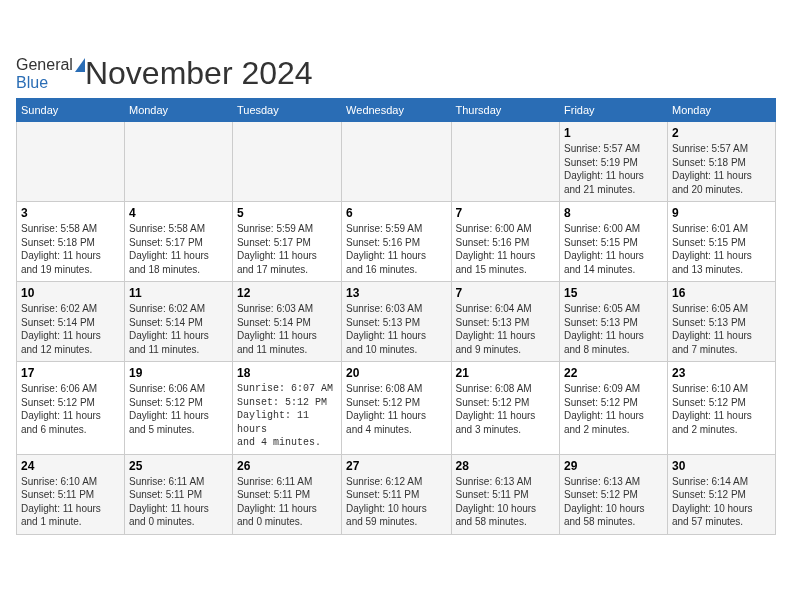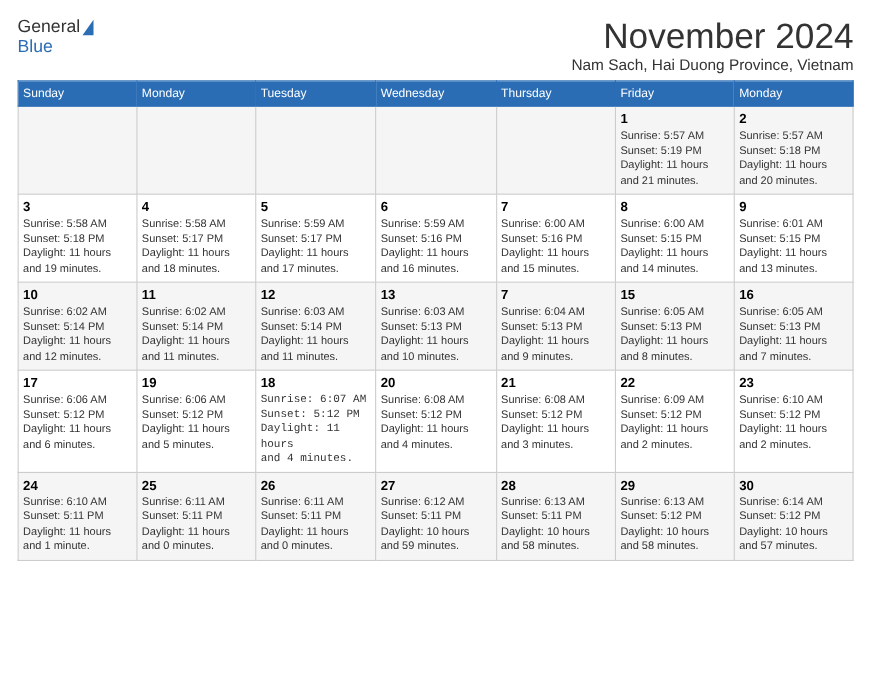--- a/index.html
+++ b/index.html
@@ -5,23 +5,24 @@
     * { box-sizing: border-box; margin: 0; padding: 0; }
     body {
       font-family: Arial, sans-serif;
       background: #fff;
       width: 792px;
       min-height: 612px;
       padding: 16px;
     }
     .header {
       display: flex;
-      justify-content: space-between;
+      justify-content: flex-start;
       align-items: flex-start;
       margin-bottom: 6px;
+      margin-top: 40px;
     }
     .logo {
       display: flex;
       flex-direction: column;
       align-items: flex-start;
     }
     .logo-general { color: #333; }
     .logo-blue { color: #2a6db5; }
     .logo-triangle {
       width: 0;
@@ -97,21 +98,20 @@
 <div class="header">
   <div class="logo">
     <div class="logo-top-row">
       <span class="logo-general">General</span>
       <span class="logo-triangle"></span>
     </div>
     <span class="logo-blue">Blue</span>
   </div>
   <div class="title-block">
     <div class="month-title">November 2024</div>
-    <div class="subtitle">Nam Sach, Hai Duong Province, Vietnam</div>
   </div>
 </div>
 
 <table>
   <thead>
     <tr>
     <th>Sunday</th>
         <th>Monday</th>
         <th>Tuesday</th>
         <th>Wednesday</th>

